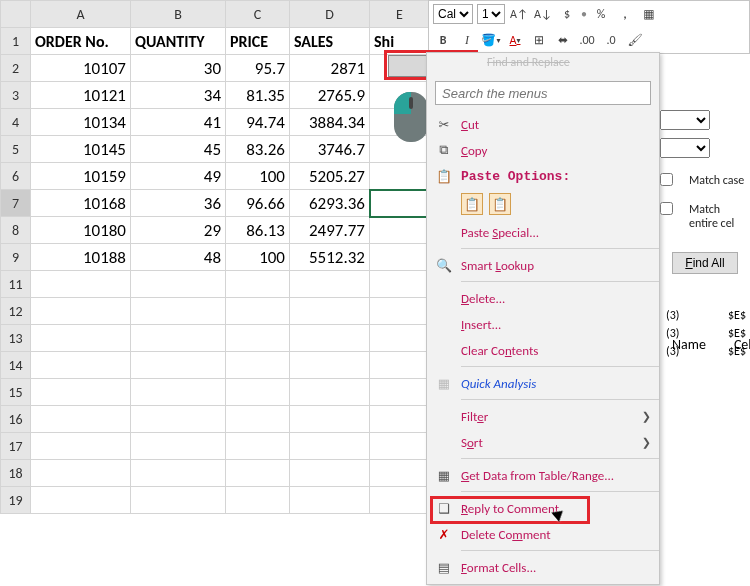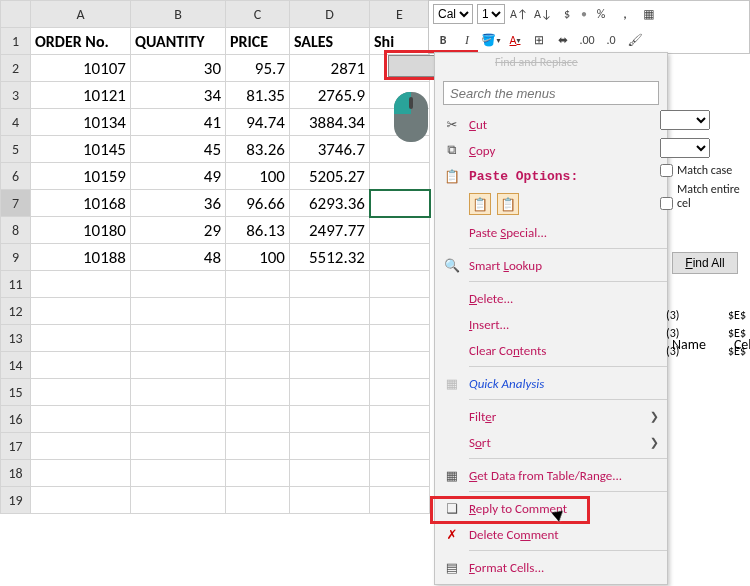--- a/index.html
+++ b/index.html
@@ -36,41 +36,41 @@
 .greybox { position: absolute; top: 55px; left: 388px; width: 84px; height: 22px; background: #d8d8d8; border: 1px solid #888; }
 .greybox::after { content:''; position:absolute; right:0; top:0; border-left:8px solid transparent; border-top:8px solid #7030a0; }
 .redbox1 { position: absolute; top: 50px; left: 384px; width: 94px; height: 30px; border: 3px solid #e3262d; }
 
 
 .mouse { position: absolute; top: 92px; left: 394px; width: 34px; height: 50px; background: #6f7b7b; border-radius: 16px; }
 .mouse::before { content:''; position:absolute; left:0; top:0; width:17px; height:22px; background:#2aa39a; border-radius:16px 0 0 0; }
 .mouse::after { content:''; position:absolute; left:15px; top:5px; width:4px; height:12px; background:#444; border-radius:2px; }
 
 
-.ctxmenu { position: absolute; top: 52px; left: 426px; width: 234px; background: #f2f2f2; border: 1px solid #c5c5c5; box-shadow: 2px 2px 4px rgba(0,0,0,.2); font-size: 13px; padding-bottom: 4px; margin-left: 8px; }
+.ctxmenu { position: absolute; top: 52px; left: 426px; width: 234px; background: #f2f2f2; border: 1px solid #c5c5c5; box-shadow: 2px 2px 4px rgba(0,0,0,.2); font-size: 13px; padding-bottom: 4px; }
 .ctxsearch { margin: 28px 8px 6px 8px; }
 .ctxsearch input { width: 100%; height: 24px; border: 1px solid #ababab; padding: 0 6px; font-style: italic; color: #888; font-size: 13px; }
 .ctxitem { display: flex; align-items: center; height: 26px; padding: 0 8px 0 0; cursor: pointer; }
 .ctxicon { width: 34px; display: flex; justify-content: center; color: #555; }
 .ctxlabel { flex: 1; color: #be185d; }
 .ctxitem.disabled .ctxlabel { color: #1d4ed8; font-style: italic; }
 .ctxitem.bold .ctxlabel { font-weight: bold; font-family: Liberation Mono, monospace; }
 .ctxarrow { color: #555; font-size: 11px; }
 .ctxsep { height: 1px; background: #d0d0d0; margin: 3px 0 3px 34px; }
 .pasteopts { height: 30px; padding-left: 34px; display: flex; gap: 6px; align-items: center; }
 .pasteopt { width: 22px; height: 22px; border: 1px solid #d39e4e; background: #fbe8c8; display: flex; align-items: center; justify-content: center; font-size: 13px; }
 .findreplace { position:absolute; top:2px; left:60px; color:#888; font-size:12px; text-decoration:line-through; opacity:.5; }
 .redbox2 { position: absolute; top: 496px; left: 430px; width: 160px; height: 28px; border: 3px solid #e3262d; }
 .cursor2 { position: absolute; top: 506px; left: 554px; width: 14px; height: 16px; }
 .cursor2::before { content:''; position:absolute; border-left:10px solid #000; border-top:6px solid transparent; border-bottom:6px solid transparent; transform: rotate(-40deg); left:0; top:2px; filter: drop-shadow(0 0 1px #fff); }
 
 
 .panel { position: absolute; top: 110px; left: 660px; width: 90px; font-size: 12px; color: #222; }
 .panel select { width: 50px; height: 20px; font-size: 12px; }
-.chkrow { display: flex; align-items: flex-end; gap: 4px; margin: 5px 0; }
+.chkrow { display: flex; align-items: flex-start; gap: 16px; margin: 15px 0; }
 .chkrow input { width: 13px; height: 13px; }
 .findall { position: absolute; top: 252px; left: 672px; }
 .findall button { height: 22px; width: 66px; font-size: 12px; border:1px solid #adadad; background:#e1e1e1; }
 .listhdr { position: absolute; top: 288px; left: 672px; display: flex; gap: 28px; font-size: 14px; margin-top: 48px; }
 .listrows { position: absolute; top: 306px; left: 666px; font-size: 12px; line-height: 18px; }
 .listrows div { display: flex; }
 .listrows .c1 { width: 62px; }
 
 .underline { text-decoration: underline; text-underline-offset: 1px; }
 </style>

